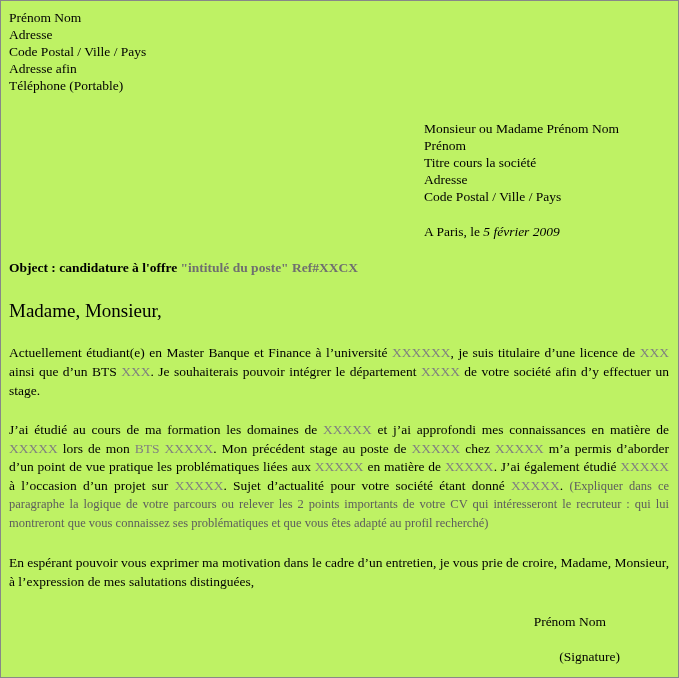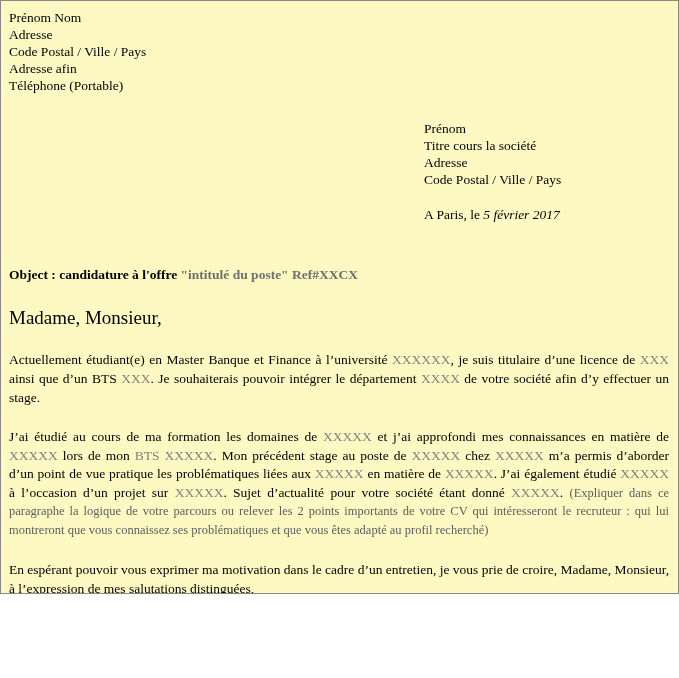--- a/index.html
+++ b/index.html
@@ -7,24 +7,24 @@
     padding: 0;
     background: #ffffff;
   }
   body {
     font-family: "Liberation Serif", serif;
     color: #000000;
   }
   .page {
     position: relative;
     width: 679px;
-    height: 594px;
+    height: 678px;
     box-sizing: border-box;
     border: 1px solid #888888;
-    background: #fef9c3;
+    background: #bef264;
     overflow: hidden;
   }
   .inner {
     padding: 8px 10px 0 8px;
   }
   .sender {
     font-size: 13.5px;
     line-height: 17px;
   }
   .sender div {
@@ -43,21 +43,21 @@
     margin-left: 415px;
     margin-top: 19px;
     font-size: 13.5px;
   }
   .place-date .city {
   }
   .place-date .date {
     font-style: italic;
   }
   .object {
-    margin-top: 44px;
+    margin-top: 20px;
     font-size: 13.5px;
     font-weight: bold;
   }
   .object .quote {
     color: #6f6f6f;
   }
   .salutation {
     margin-top: 24px;
     font-size: 19px;
   }
@@ -109,28 +109,29 @@
 
     <div class="sender">
       <div>Prénom Nom</div>
       <div>Adresse</div>
       <div>Code Postal / Ville / Pays</div>
       <div>Adresse afin</div>
       <div>Téléphone (Portable)</div>
     </div>
 
     <div class="recipient">
+      <div>Monsieur ou Madame Prénom Nom</div>
       <div>Prénom</div>
       <div>Titre cours la société</div>
       <div>Adresse</div>
       <div>Code Postal / Ville / Pays</div>
     </div>
 
     <div class="place-date">
-      <span>A </span><span class="city">Paris</span><span>, le </span><span class="date">5 février 2017</span>
+      <span>A </span><span class="city">Paris</span><span>, le </span><span class="date">5 février 2009</span>
     </div>
 
     <div class="object">
       <span>Object : candidature à l'offre </span><span class="quote">"intitulé du poste" Ref#XXCX</span>
     </div>
 
     <div class="salutation">Madame, Monsieur,</div>
 
     <div class="para">
       <span>Actuellement étudiant(e) en Master Banque et Finance à l’université </span><span class="grey">XXXXXX</span><span>, je suis titulaire d’une licence de </span><span class="grey">XXX</span><span> ainsi que d’un BTS </span><span class="grey">XXX</span><span>. Je souhaiterais pouvoir intégrer le département </span><span class="grey">XXXX</span><span> de votre société afin d’y effectuer un stage.</span>

